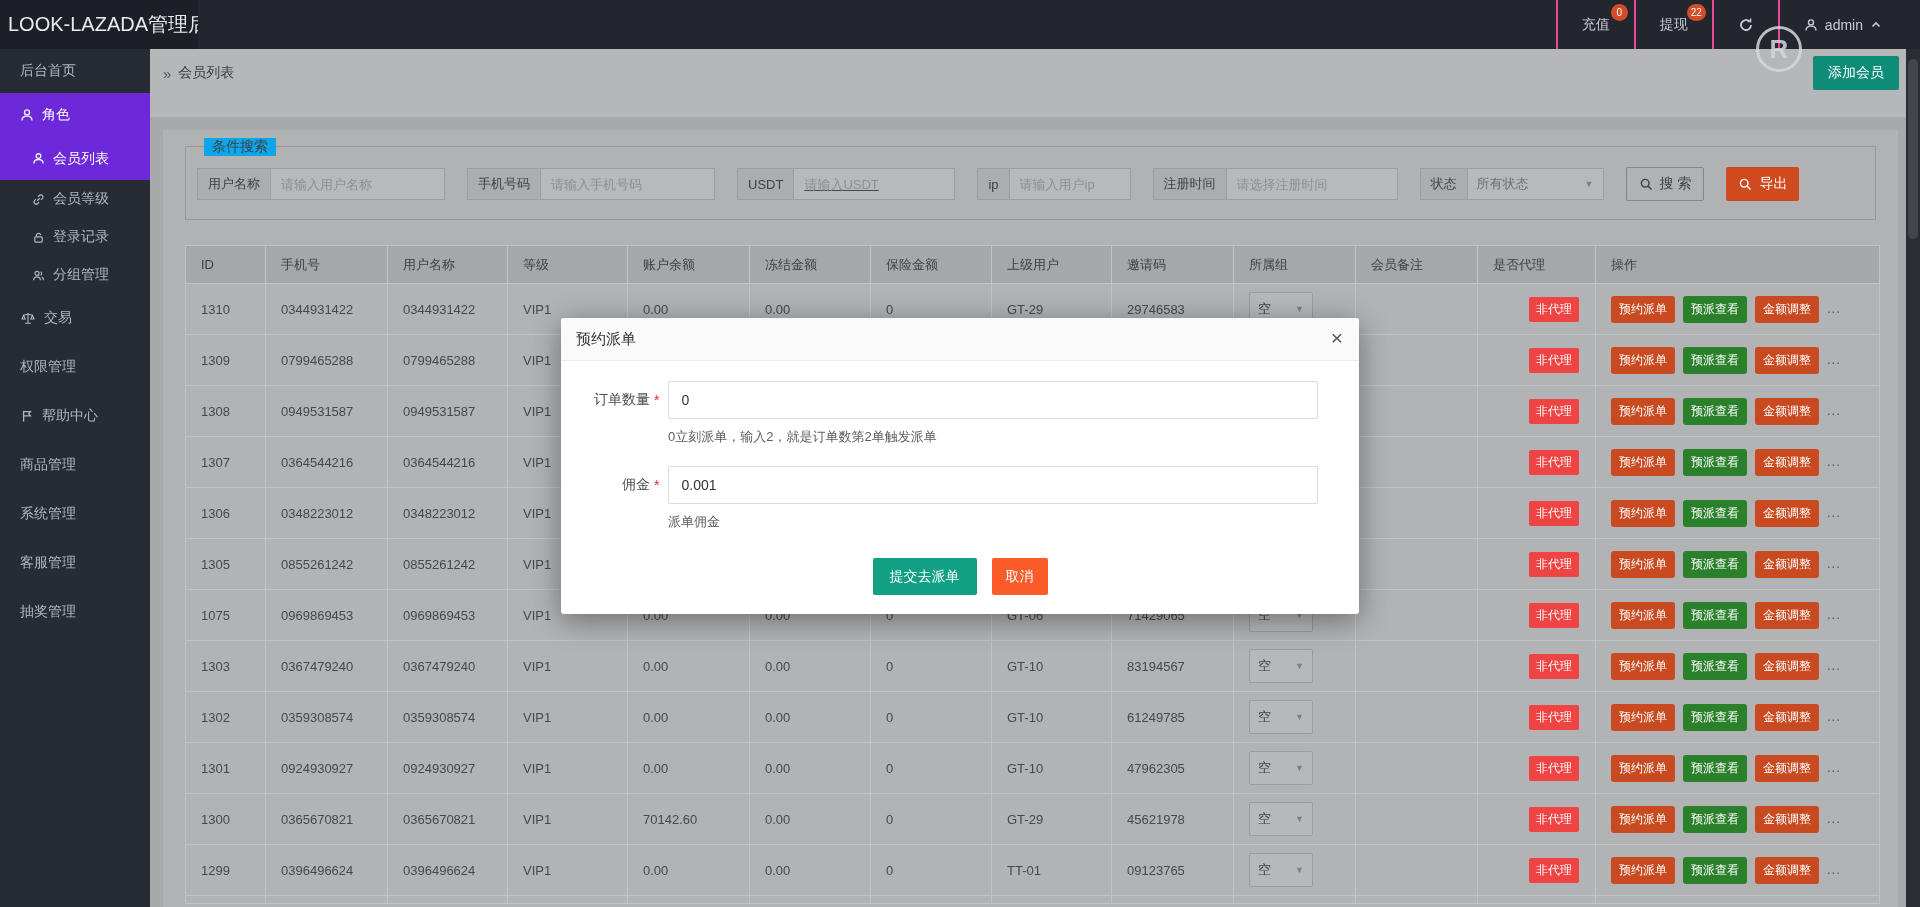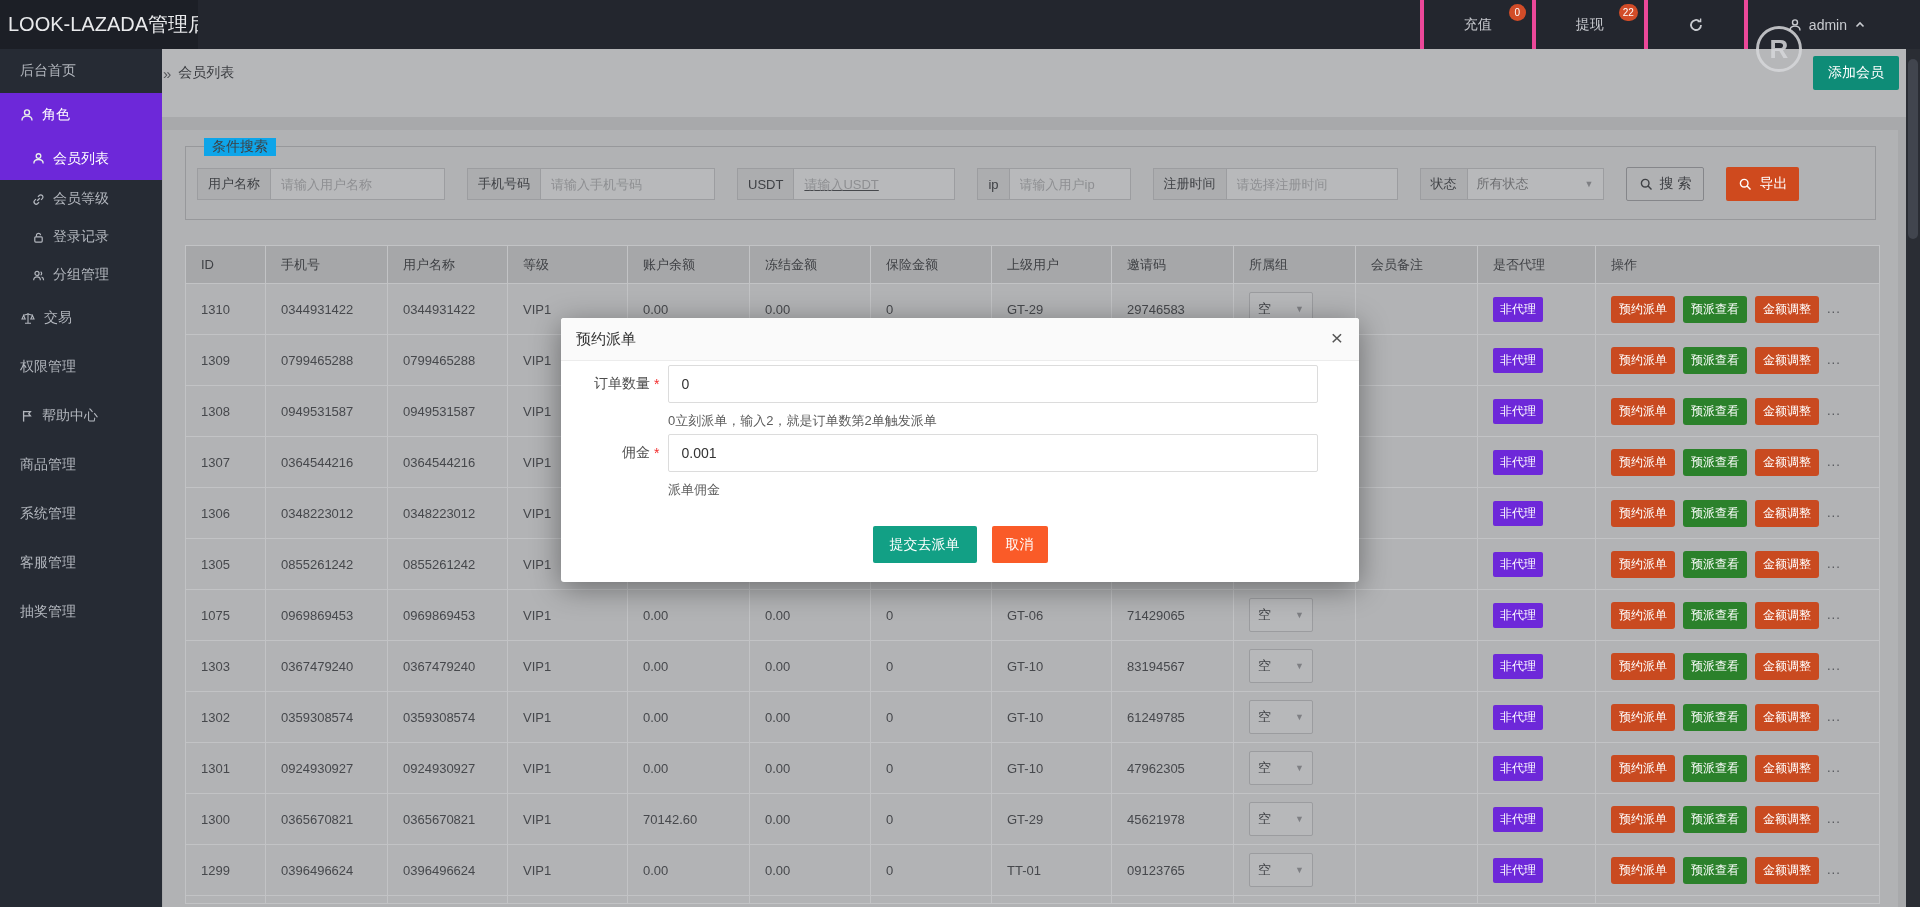--- a/index.html
+++ b/index.html
@@ -4,26 +4,26 @@
 <style>
   * { margin:0; padding:0; box-sizing:border-box; font-family:"Liberation Sans","DejaVu Sans",sans-serif; }
   html,body { width:1920px; height:907px; overflow:hidden; background:#a8a9ab; }
   #stage { position:relative; width:1920px; height:907px; overflow:hidden; }
 
   
   .topbar { position:absolute; left:0; top:0; width:1920px; height:49px; background:#23262e; z-index:20; }
   .logo { position:absolute; left:0; top:0; width:198px; height:49px; background:#1c1f26; display:flex; align-items:center; padding-left:8px; overflow:hidden; white-space:nowrap; }
   .logo span { color:#e9eaec; font-size:20px; }
   .tb-right { position:absolute; right:14px; top:0; height:49px; display:flex; }
-  .tb-item { position:relative; height:49px; display:flex; align-items:center; gap:7px; padding:0 40px; border-left:4px solid #ec4899; color:#c9cbd0; font-size:14px; cursor:pointer; }
+  .tb-item { position:relative; height:49px; display:flex; align-items:center; gap:7px; padding:0 24px; border-left:2px solid #ec4899; color:#c9cbd0; font-size:14px; cursor:pointer; }
   .tb-badge { position:absolute; top:4px; right:6px; min-width:17px; height:17px; border-radius:9px; background:#d24c28; color:#fff; font-size:10px; display:flex; align-items:center; justify-content:center; padding:0 4px; }
   .tb-icon svg { display:block; }
 
   
-  .sidebar { position:absolute; left:0; top:49px; width:162px; bottom:0; background:#262b34; z-index:10; }
+  .sidebar { position:absolute; left:0; top:49px; width:150px; bottom:0; background:#262b34; z-index:10; }
   .s-item { display:flex; align-items:center; gap:8px; height:48px; padding-left:20px; color:#b2b6bd; font-size:14px; cursor:pointer; }
   .s-item.sub { height:38px; padding-left:32px; }
   .s-item.active { background:#6d28d9; color:#fff; }
   .s-item svg { flex:0 0 auto; }
   .s-item.top1 { height:44px; }
 
   
   .crumb-bar { position:absolute; left:150px; top:49px; right:14px; height:68px; background:#b6b7b9; }
   .crumb { position:absolute; left:13px; top:15px; color:#3c3e42; font-size:14px; display:flex; gap:7px; align-items:center; }
   .crumb .arr { font-size:15px; color:#55575b; }
@@ -46,32 +46,32 @@
   .search-btn { display:flex; align-items:center; gap:6px; height:34px; padding:8px 12px; border:1px solid #85868a; background:transparent; border-radius:2px; font-size:14px; color:#3f4145; cursor:pointer; }
   .export-btn { display:flex; align-items:center; gap:6px; height:34px; padding:0 12px; border:none; background:#cf4a1e; border-radius:2px; font-size:14px; color:#fff; cursor:pointer; }
 
   
   table { border-collapse:collapse; table-layout:fixed; margin:25px 0 0 22px; width:1694px; background:#b1b2b4; }
   th, td { border:1px solid #c2c3c5; font-weight:400; text-align:left; padding-left:15px; font-size:13px; color:#46484c; overflow:hidden; white-space:nowrap; }
   th { height:38px; background:#a6a7a9; color:#3f4145; }
   td { height:51px; background:#b2b3b5; }
   tr.partial td { height:8px; }
   .group-select { display:inline-flex; width:64px; height:34px; align-items:center; justify-content:space-between; padding:0 8px; background:#b7b8ba; border:1px solid #9b9c9f; border-radius:2px; cursor:pointer; font-size:13px; color:#3f4145; }
-  .badge { display:inline-block; background:#6d28d9; color:#fff; font-size:12px; padding:4px 7px; border-radius:2px; }
+  .badge { display:inline-block; background:#ef4444; color:#fff; font-size:12px; padding:4px 7px; border-radius:2px;margin-left:36px; }
   .row-btn { border:none; border-radius:3px; color:#fff; font-size:12px; padding:5px 8px; margin-right:8px; cursor:pointer; }
   .btn-a-orange { background:#c94a20; }
   .btn-a-green { background:#2b812b; }
   .more { color:#55575b; font-size:13px; letter-spacing:1px; cursor:pointer; }
 
   
   .modal { position:absolute; left:561px; top:318px; width:798px; background:#fff; border-radius:3px; box-shadow:0 6px 30px rgba(0,0,0,.4); z-index:100; }
   .m-head { position:relative; height:43px; background:#fafafa; border-bottom:1px solid #ececec; border-radius:3px 3px 0 0; display:flex; align-items:center; padding-left:15px; }
   .m-title { font-size:15px; color:#333; }
   .m-close { position:absolute; right:16px; top:9px; font-size:21px; color:#555; cursor:pointer; line-height:1; }
-  .m-row { display:flex; align-items:center; margin-top:4px; }
+  .m-row { display:flex; align-items:center; margin-top:20px; }
   .m-label { width:89px; text-align:right; font-size:14px; color:#4d4d4d; white-space:nowrap; }
   .m-star { color:#f22c2c; font-size:14px; margin:0 0 0 4px; }
   .m-input { width:650px; height:38px; border:1px solid #dcdcdc; border-radius:2px; margin-left:9px; padding:0 12px; font-size:14px; color:#333; outline:none; }
   .m-help { margin:9px 0 0 107px; font-size:13px; color:#5c5c5c; }
   .m-footer { display:flex; justify-content:center; gap:15px; margin-top:27px; padding-bottom:19px; }
   .btn-submit { height:37px; padding:0 17px; background:#12a085; border:none; border-radius:2px; color:#fff; font-size:14px; cursor:pointer; }
   .btn-cancel { height:37px; padding:0 14px; background:#fa5b28; border:none; border-radius:2px; color:#fff; font-size:14px; cursor:pointer; }
 
   
   .scrollstrip { position:absolute; right:0; top:49px; width:14px; bottom:0; background:#2a2d34; z-index:30; }

